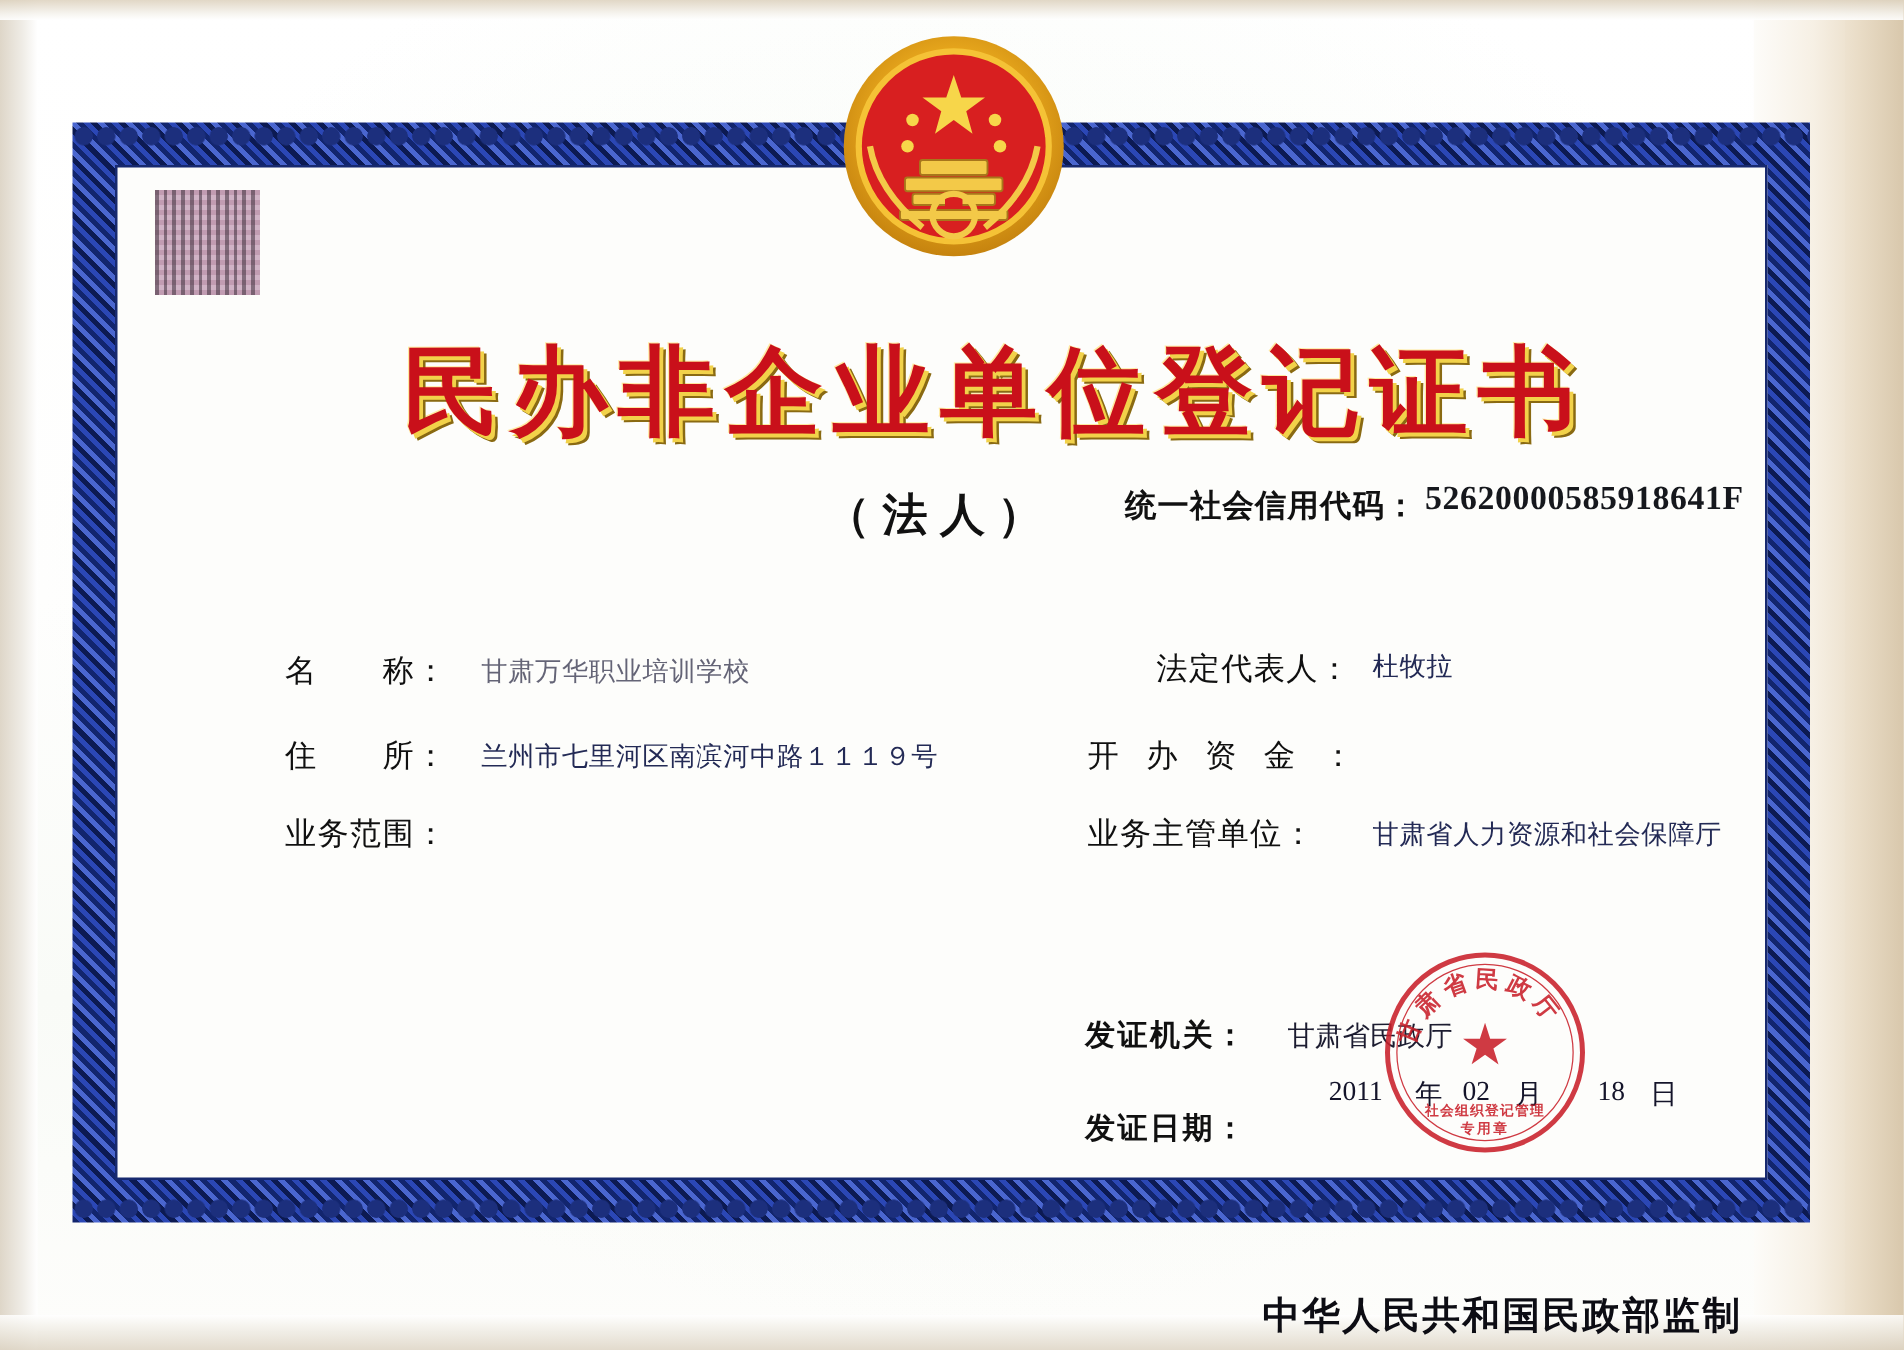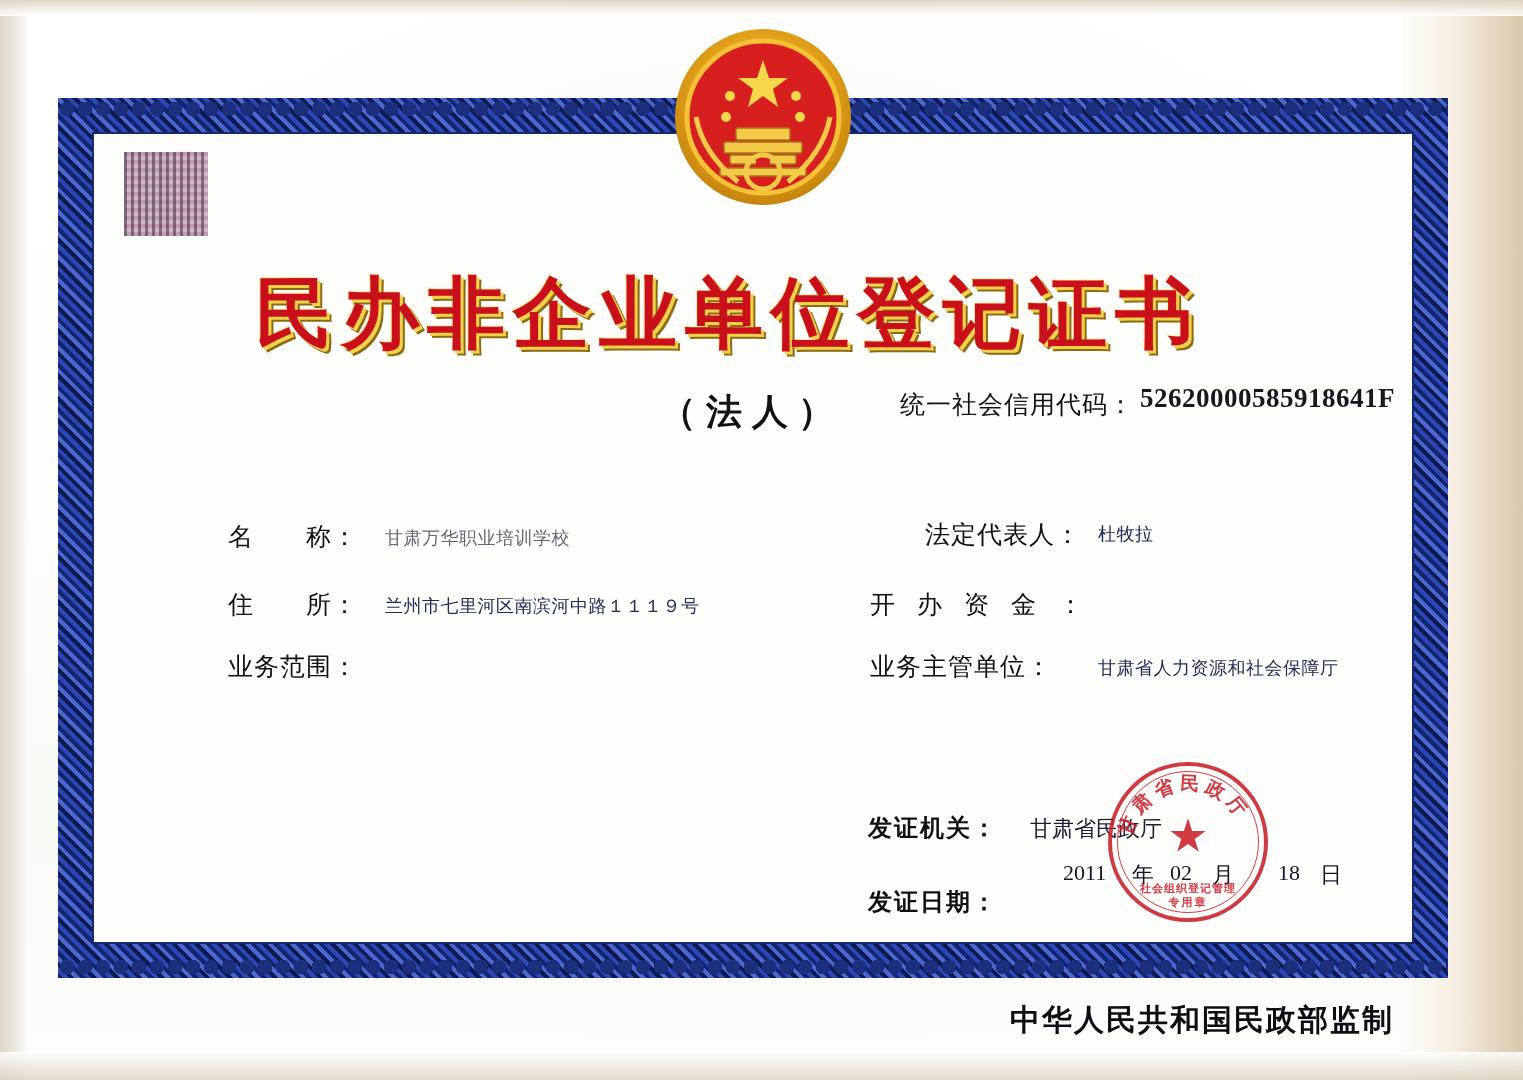--- a/index.html
+++ b/index.html
@@ -90,59 +90,60 @@
       repeating-linear-gradient(0deg,#b78ca6 0 4px,#c9a7bd 4px 8px),
       repeating-linear-gradient(90deg,rgba(40,20,40,.55) 0 3px,rgba(255,255,255,.2) 3px 7px);
     background-blend-mode:multiply;
     opacity:.85;
     z-index:5;
   }
 
   
   #title{
     position:absolute;left:255px;top:262px;width:1080px;
+    text-align:center;
     font-family:"DejaVu Serif","Liberation Serif",serif;
     font-weight:700;
     font-size:78px;
     letter-spacing:8px;
     color:#c9101a;
     text-shadow:
       3px 3px 0 #f2d24a,
       5px 5px 0 #8a6a12,
       -1px -1px 0 #ffe9a0;
     white-space:nowrap;
     z-index:5;
   }
   #faren{
     position:absolute;left:660px;top:388px;
     font-size:36px;font-weight:700;color:#111;
     letter-spacing:10px;
     z-index:5;
   }
   #credit-label{
     position:absolute;left:900px;top:388px;
-    font-size:25px;font-weight:400;color:#111;
+    font-size:25px;font-weight:700;color:#111;
     letter-spacing:1px;z-index:5;
   }
   #credit-value{
     position:absolute;left:1140px;top:383px;
     font-size:27px;font-weight:700;color:#16181d;
     font-family:"Liberation Serif",serif;
     letter-spacing:.5px;z-index:5;
   }
 
   
   .field{position:absolute;z-index:5;}
   .lab{
     font-size:25px;font-weight:400;color:#101010;
     letter-spacing:1px;white-space:nowrap;
   }
   .lab.sp1{letter-spacing:22px;}
   .val{
-    font-size:18px;color:#1a1a2a;line-height:32px;
+    font-size:21px;color:#1a1a2a;line-height:32px;
     font-family:Liberation Sans, sans-serif;
     letter-spacing:.5px;
   }
   .val.faded{color:#3a3a52;opacity:.78;}
   .val.blue{color:#232a55;}
 
   
   #issue-org-lab,#issue-date-lab{font-size:24px;font-weight:700;color:#101010;letter-spacing:2px;}
   #issue-org-val{font-size:22px;color:#1c1c30;}
   .dateseg{font-size:22px;color:#14142a;font-family:"Liberation Serif",serif;}
@@ -169,21 +170,21 @@
     position:absolute;left:0;right:0;bottom:26px;text-align:center;
     color:#c9202a;font-size:11px;font-weight:700;letter-spacing:1px;
   }
   #seal .bottomtext2{
     position:absolute;left:0;right:0;bottom:12px;text-align:center;
     color:#c9202a;font-size:11px;font-weight:700;letter-spacing:2px;
   }
 
   
   #footer{
-    position:absolute;left:1010px;top:1000px;
+    position:absolute;left:1010px;top:1032px;
     font-size:30px;font-weight:700;color:#0d0d14;
     letter-spacing:2px;white-space:nowrap;z-index:5;
   }
 </style>
 </head>
 <body>
 
 <div id="scan">
 
   <div id="paper"></div>

